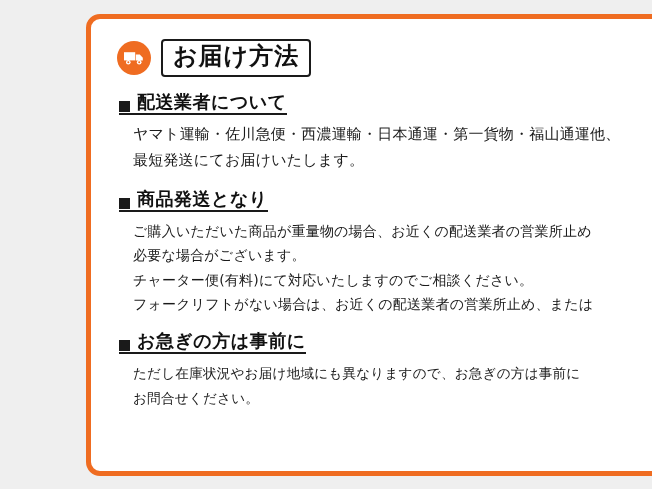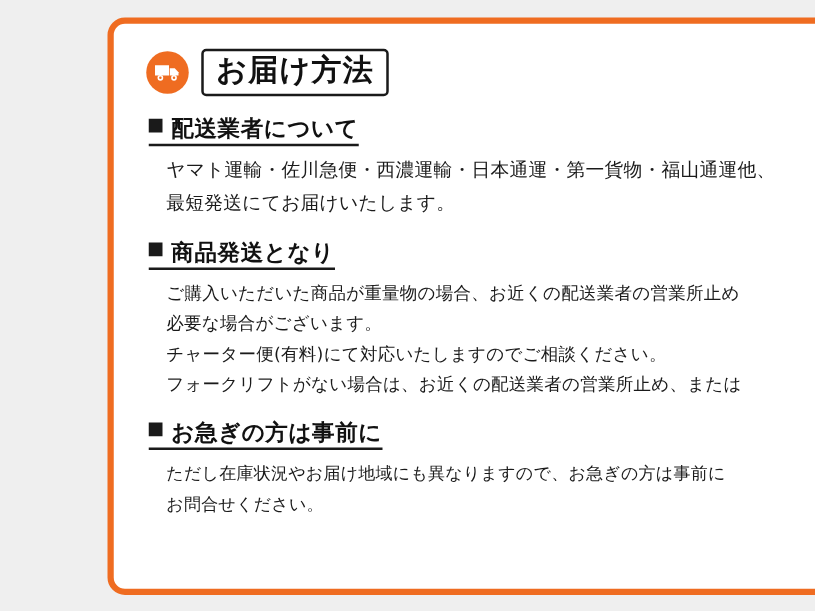--- a/index.html
+++ b/index.html
@@ -64,21 +64,21 @@
     line-height: 1.15;
     color: #111111;
     letter-spacing: 1px;
   }
 
   
   .section { margin: 14px 0 0 6px; }
 
   .section-head {
     display: flex;
-    align-items: flex-start;
+    align-items: flex-end;
     gap: 7px;
     border-bottom: 2px solid #1a1a1a;
     display: inline-flex;
     padding-bottom: 1px;
     margin-bottom: 7px;
   }
 
   .bullet-square {
     width: 11px;
     height: 11px;

